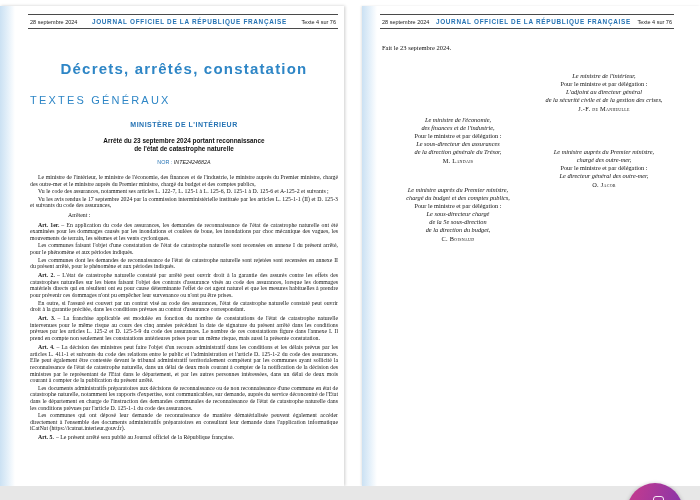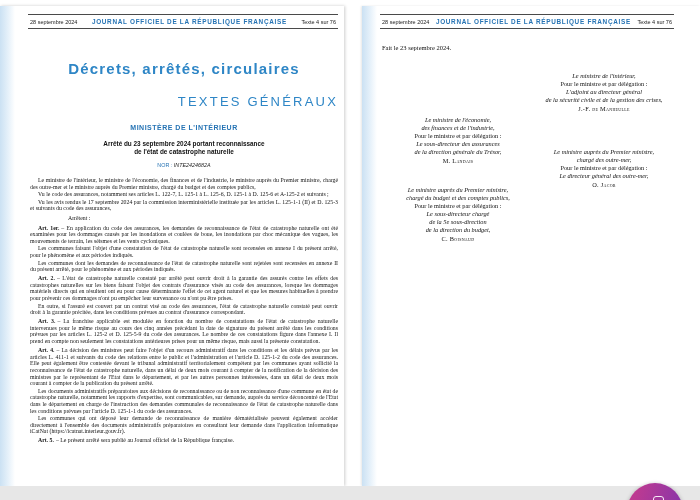--- a/index.html
+++ b/index.html
@@ -23,21 +23,21 @@
   .page-left .runhead{left:28px;right:6px;}
   .page-right .runhead{left:18px;right:26px;}
   .runhead .jo-title{color:#2573b4;font-weight:bold;font-size:6.4px;letter-spacing:.7px;white-space:nowrap;}
   .content-left{position:absolute;top:30px;left:30px;right:6px;}
   .rubric{
     font-family:"Liberation Sans",sans-serif;font-weight:bold;color:#2e86c6;
     font-size:15px;letter-spacing:1.2px;text-align:center;margin:24px 0 0;
   }
   .section-title{
     font-family:"Liberation Sans",sans-serif;color:#2e86c6;
-    font-size:13px;letter-spacing:2.2px;text-align:right;margin:17px 0 0;
+    font-size:11px;letter-spacing:2.2px;text-align:left;margin:17px 0 0;
   }
   .ministry{
     font-family:"Liberation Sans",sans-serif;font-weight:bold;color:#2573b4;
     font-size:7px;letter-spacing:.5px;text-align:center;margin:15px 0 0;
   }
   .act-title{
     font-family:"Liberation Sans",sans-serif;font-weight:bold;color:#111;
     font-size:6.4px;text-align:center;margin:9px 0 0;line-height:8px;
   }
   .act-title span{display:block;}
@@ -76,21 +76,21 @@
 <div class="page page-left">
   <div class="edge-shade"></div>
 
   <div class="runhead">
     <span>28 septembre 2024</span>
     <span class="jo-title">JOURNAL OFFICIEL DE LA RÉPUBLIQUE FRANÇAISE</span>
     <span>Texte 4 sur 76</span>
   </div>
 
   <div class="content-left">
-    <div class="rubric">Décrets, arrêtés, circulaires</div>
+    <div class="rubric">Décrets, arrêtés, constatation</div>
     <div class="section-title">TEXTES GÉNÉRAUX</div>
     <div class="ministry">MINISTÈRE DE L'INTÉRIEUR</div>
     <div class="act-title">
       <span>Arrêté du 23 septembre 2024 portant reconnaissance</span>
       <span>de l'état de catastrophe naturelle</span>
     </div>
     <div class="nor-line">
       <span class="nor-label">NOR :</span>
       <span class="nor-code">INTE2424682A</span>
     </div>

